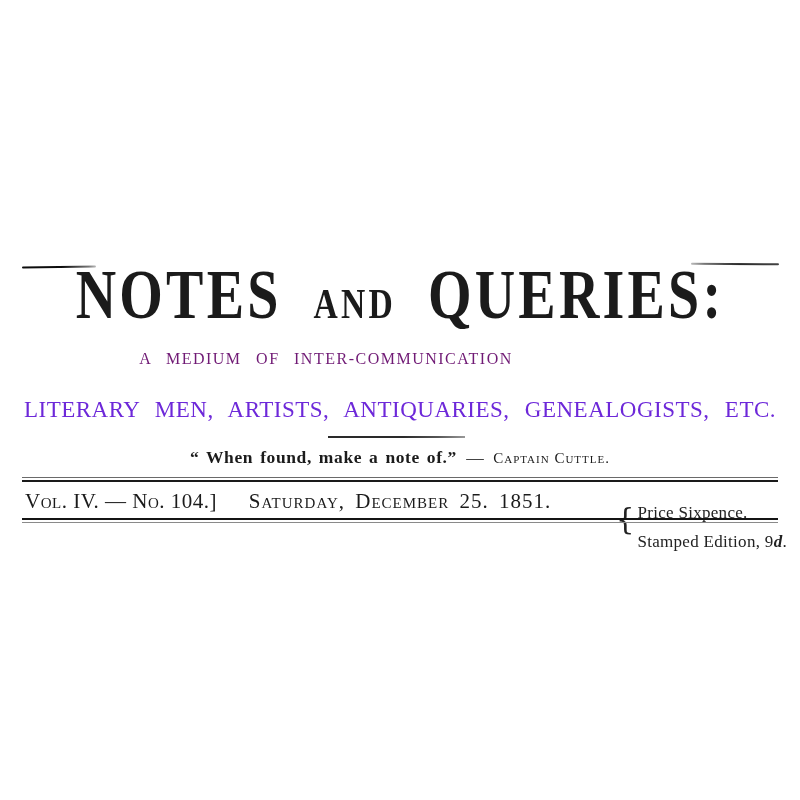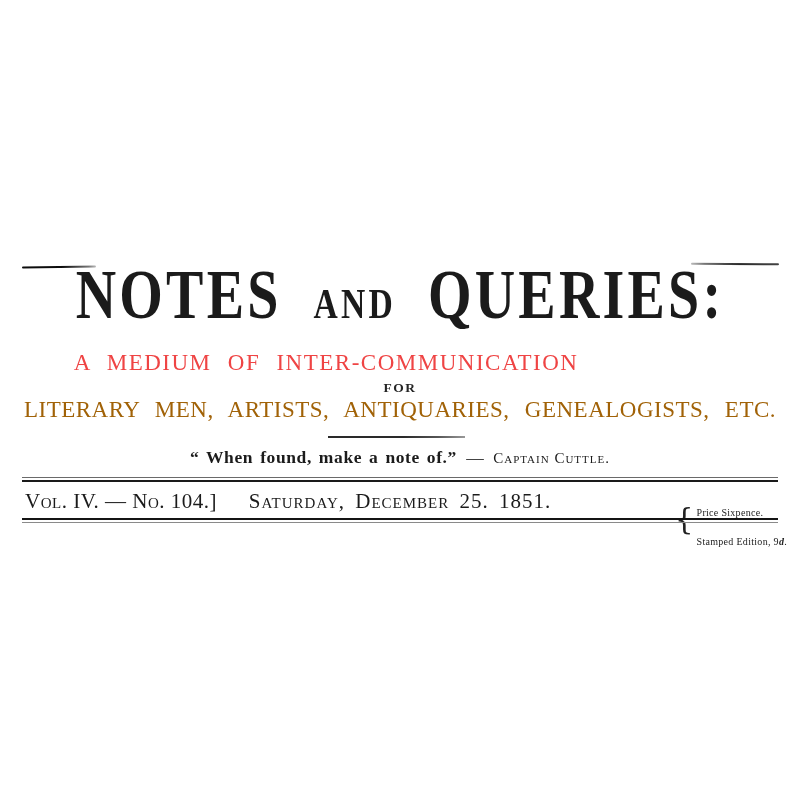--- a/index.html
+++ b/index.html
@@ -32,31 +32,31 @@
     position: absolute; top: 260px; left: 0; width: 800px;
     display: flex; justify-content: center; align-items: baseline; gap: 40px;
     transform: scaleX(0.80); transform-origin: 400px 50%;
     font-weight: bold; white-space: nowrap;
   }
   .title-big   { font-size: 70px; line-height: 1; letter-spacing: 4px; }
   .title-small { font-size: 42px; line-height: 1; letter-spacing: 4px; }
 
   .subtitle-medium {
     position: absolute; top: 350px; left: 0; width: 652px;
-    text-align: center; font-size: 23px; color: #ef4444;
+    text-align: center; font-size: 16px; color: #701a75;
     letter-spacing: 1.5px; word-spacing: 9px; white-space: nowrap;
   }
   .subtitle-for {
     position: absolute; top: 380px; left: 0; width: 800px;
     text-align: center; font-size: 13.5px; font-weight: bold;
     letter-spacing: 1.5px; color: #262626;
   }
   .subtitle-audience {
     position: absolute; top: 397px; left: 0; width: 800px;
-    text-align: center; font-size: 23px; color: #a16207;
+    text-align: center; font-size: 23px; color: #6d28d9;
     letter-spacing: 0.5px; word-spacing: 9px; white-space: nowrap;
   }
 
   .motto-divider {
     position: absolute; top: 436px; left: 328px; width: 137px; height: 2px;
     background: linear-gradient(to right, #2a2a2a 55%, #555 80%, #999);
   }
   .motto-line {
     position: absolute; top: 447px; left: 0; width: 800px;
     text-align: center; white-space: nowrap; font-size: 17.5px;
@@ -85,40 +85,39 @@
   }
   .price-block {
     position: absolute; right: 13px; top: 490px;
     display: flex; align-items: center; gap: 3px; white-space: nowrap;
   }
   .price-brace {
     font-family: "DejaVu Serif", serif; font-size: 29px; line-height: 1;
     font-weight: normal; color: #222;
   }
   .price-lines { display: flex; flex-direction: column; }
-  .price-line { font-size: 10px; line-height: 13px; letter-spacing: 0.3px; color: #222; margin-top: 16px; }
+  .price-line { font-size: 17px; line-height: 13px; letter-spacing: 0.3px; color: #222; margin-top: 16px; }
   .price-line .it { font-style: italic; font-weight: bold; }
 </style>
 </head>
 <body>
 
 <div class="page">
 
   <div class="scan-mark left"></div>
   <div class="scan-mark right"></div>
 
   <div class="title-row">
     <span class="title-big">NOTES</span>
     <span class="title-small">AND</span>
     <span class="title-big">QUERIES:</span>
   </div>
 
   <div class="subtitle-medium">A MEDIUM OF INTER-COMMUNICATION</div>
 
-  <div class="subtitle-for">FOR</div>
 
   <div class="subtitle-audience">LITERARY MEN, ARTISTS, ANTIQUARIES, GENEALOGISTS, ETC.</div>
 
   <div class="motto-divider"></div>
 
   <div class="motto-line">
     <span class="motto-quote">“ When found, make a note of.”</span>
     <span class="motto-dash">—</span>
     <span class="motto-attr">Captain Cuttle.</span>
   </div>

